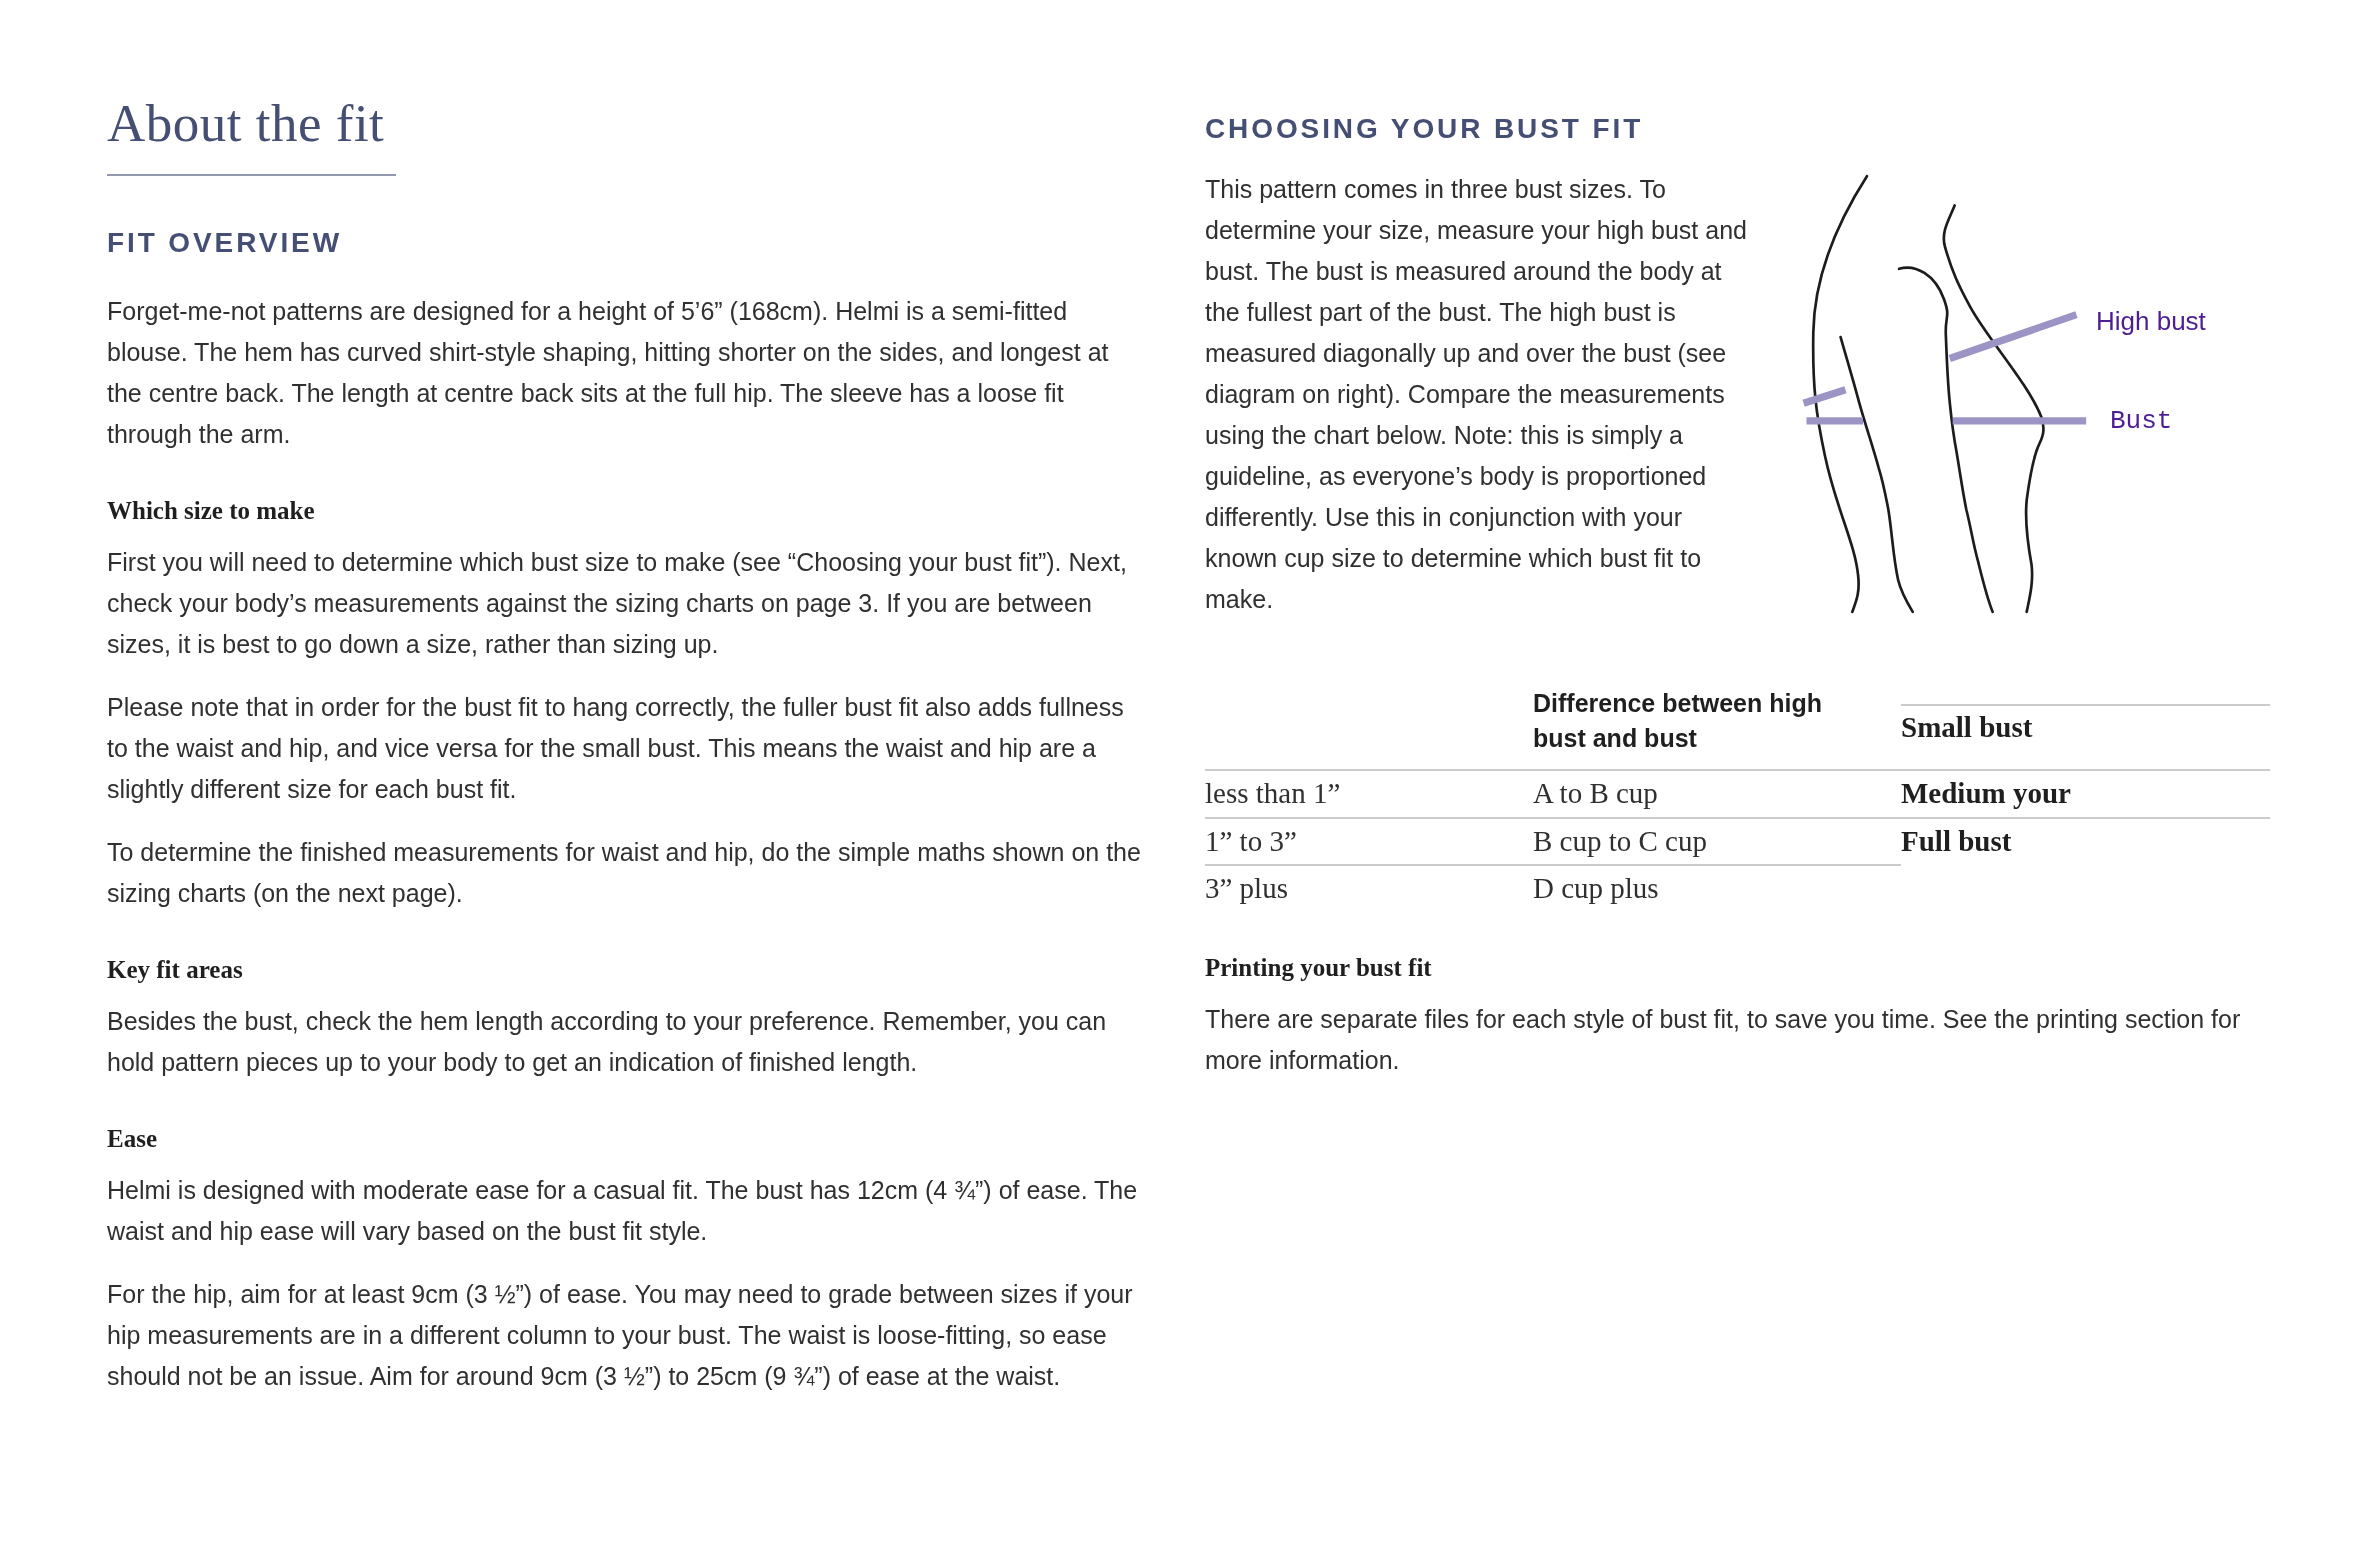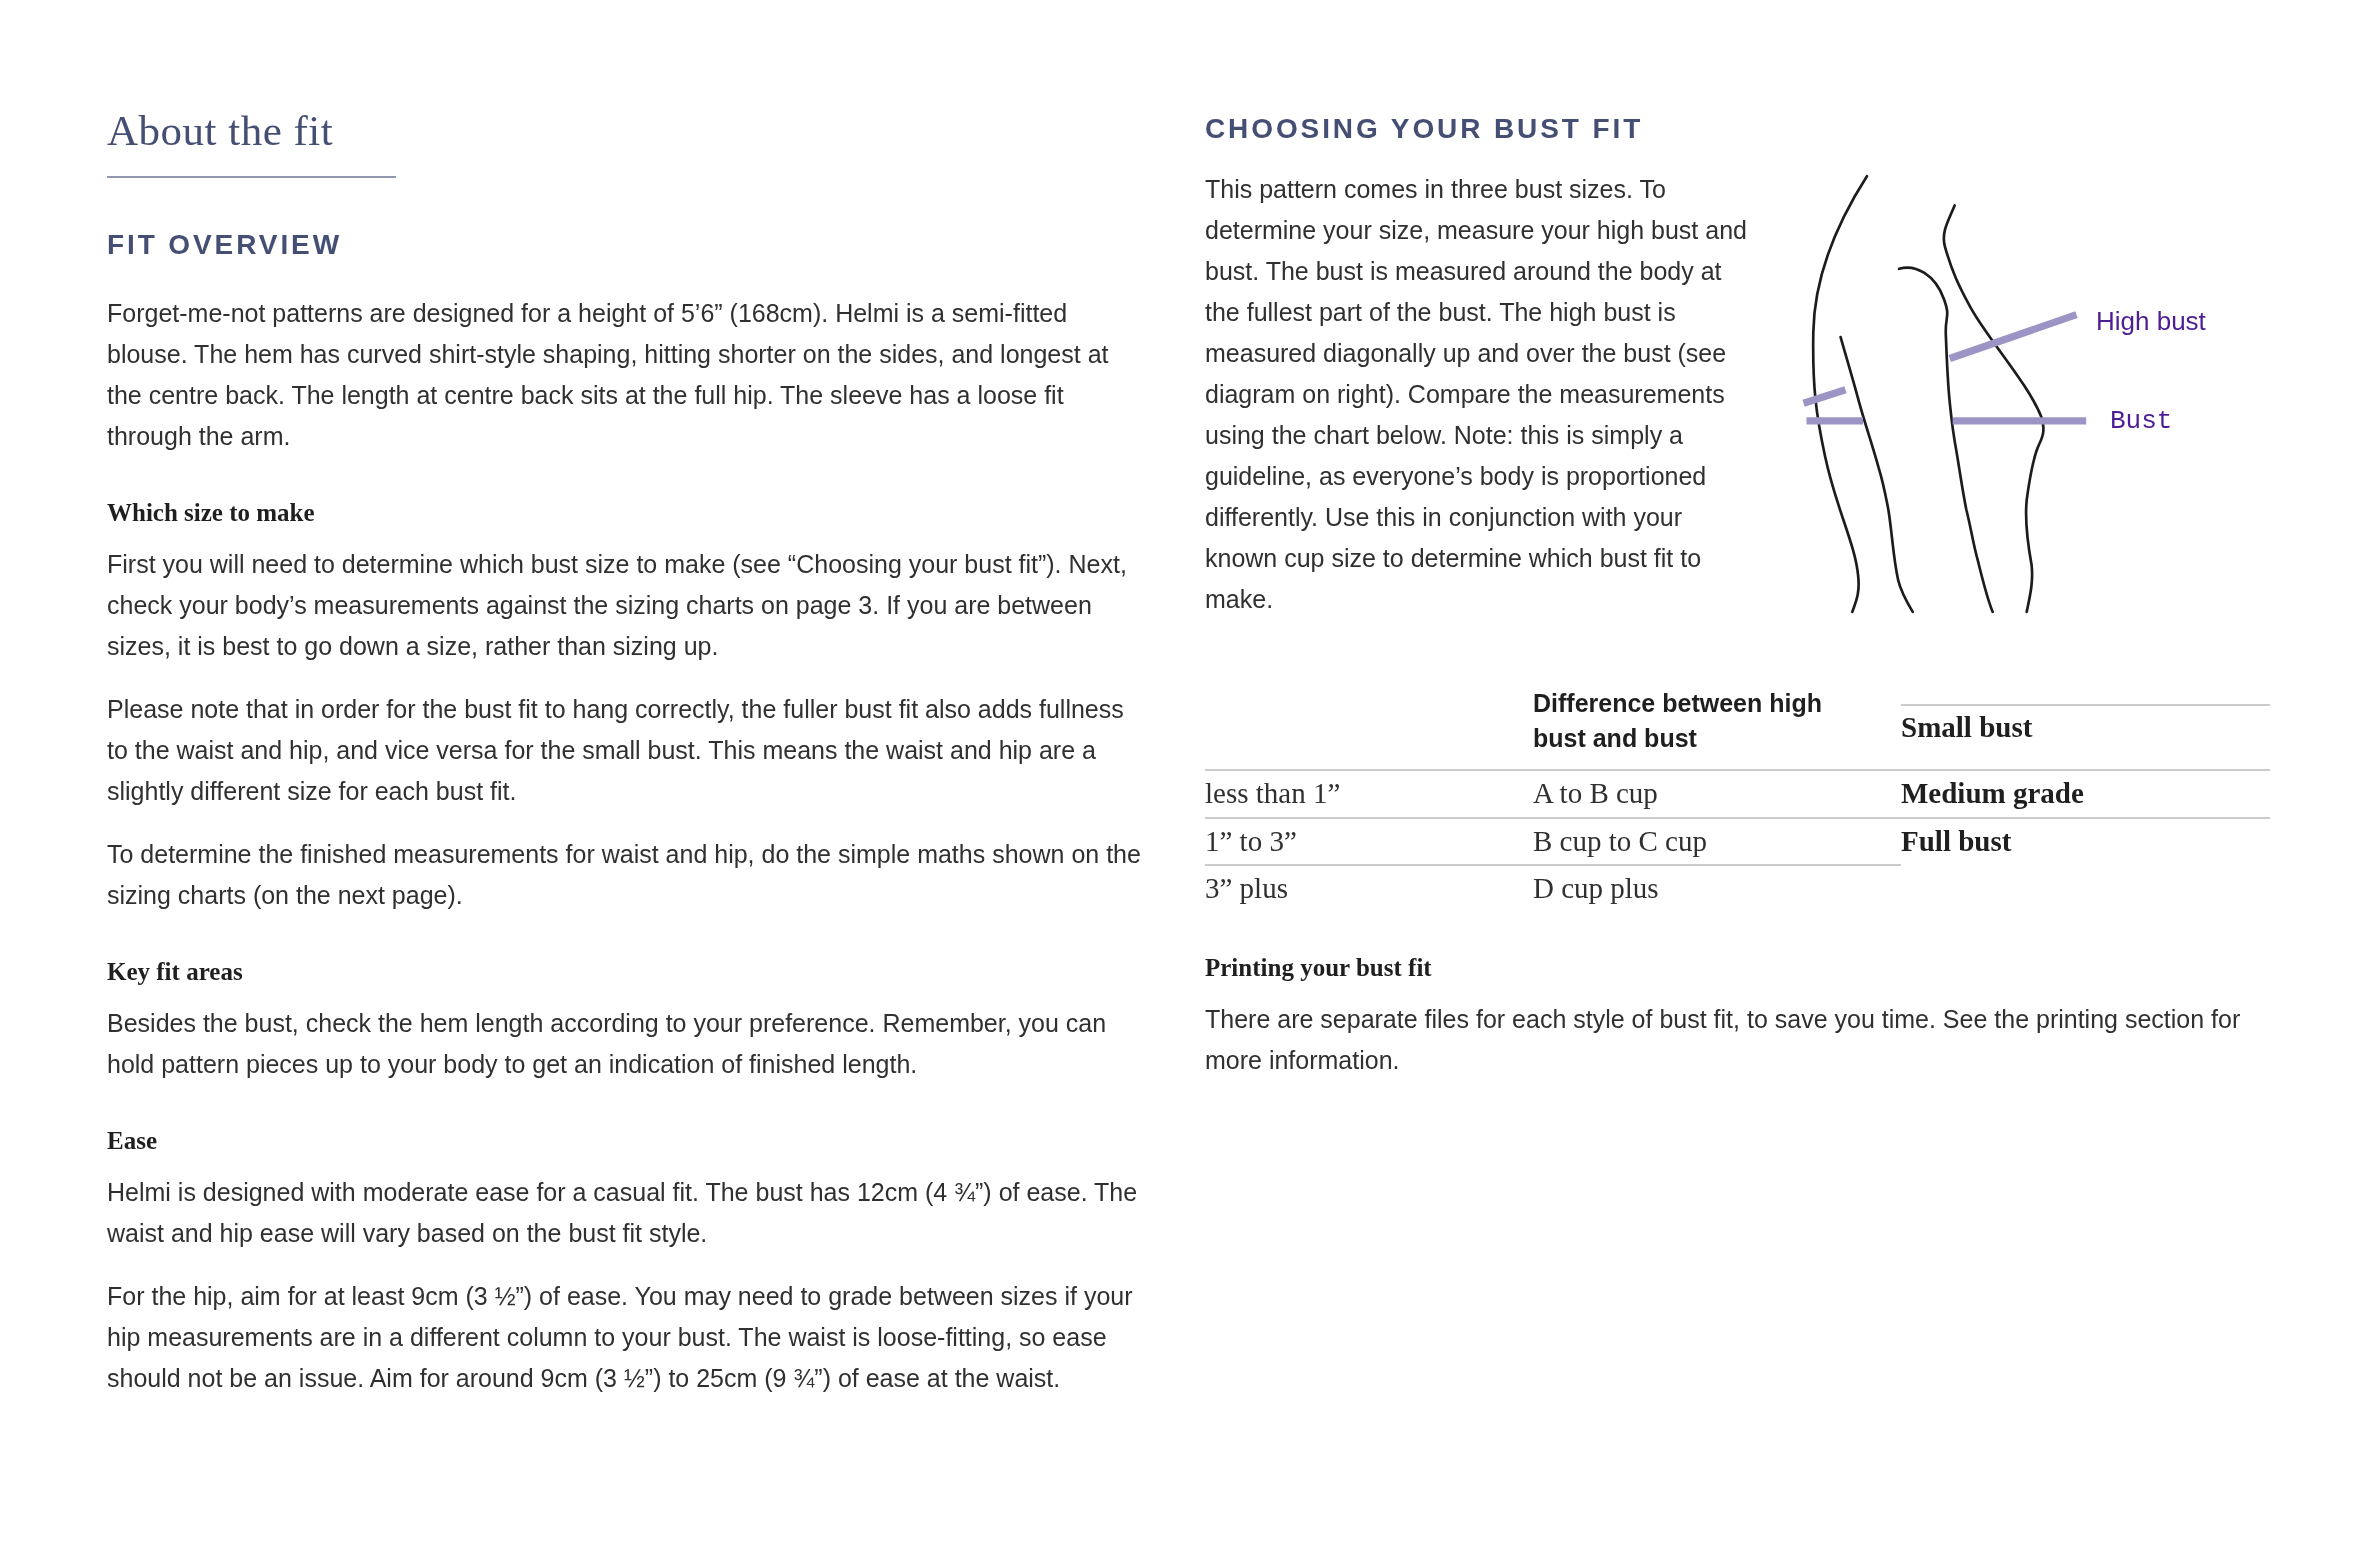--- a/index.html
+++ b/index.html
@@ -16,24 +16,24 @@
   html,body { width:2354px; height:1560px; background:var(--page-bg); }
   body { font-family:"Liberation Sans", sans-serif; color:var(--body-text); overflow:hidden; }
 
   .page { display:flex; padding:82px 82px 0 107px; }
   .col-left { width:1036px; flex:0 0 auto; }
   .col-right { margin-left:62px; width:1067px; flex:0 0 auto; }
 
   h1.doc-title {
     font-family:"Liberation Serif", serif;
     font-weight:400;
-    font-size:43px;
+    font-size:53px;
     letter-spacing:0.5px;
     color:var(--heading-navy);
-    margin-top:25px;
+    margin-top:12px;
     line-height:1.1;
   }
   .title-rule { width:289px; height:2px; background:var(--rule-color); margin-top:21.5px; }
 
   h2.section-head {
     font-size:28px;
     font-weight:700;
     letter-spacing:2.9px;
     color:var(--heading-navy);
     margin-top:51px;
@@ -125,21 +125,21 @@
     </div>
 
     <div class="bust-table">
       <div class="bt-h"></div>
       <div class="bt-h wrap">Difference between high bust and bust</div>
 
       <div class="bt-c row-label">Small bust</div>
       <div class="bt-c">less than 1”</div>
       <div class="bt-c">A to B cup</div>
 
-      <div class="bt-c row-label">Medium grade</div>
+      <div class="bt-c row-label">Medium your</div>
       <div class="bt-c">1” to 3”</div>
       <div class="bt-c">B cup to C cup</div>
 
       <div class="bt-c row-label">Full bust</div>
       <div class="bt-c">3” plus</div>
       <div class="bt-c">D cup plus</div>
     </div>
 
     <h3 class="sub-head printing-head">Printing your bust fit</h3>
     <p class="body-p printing-p">There are separate files for each style of bust fit, to save you time. See the printing section for more information.</p>

